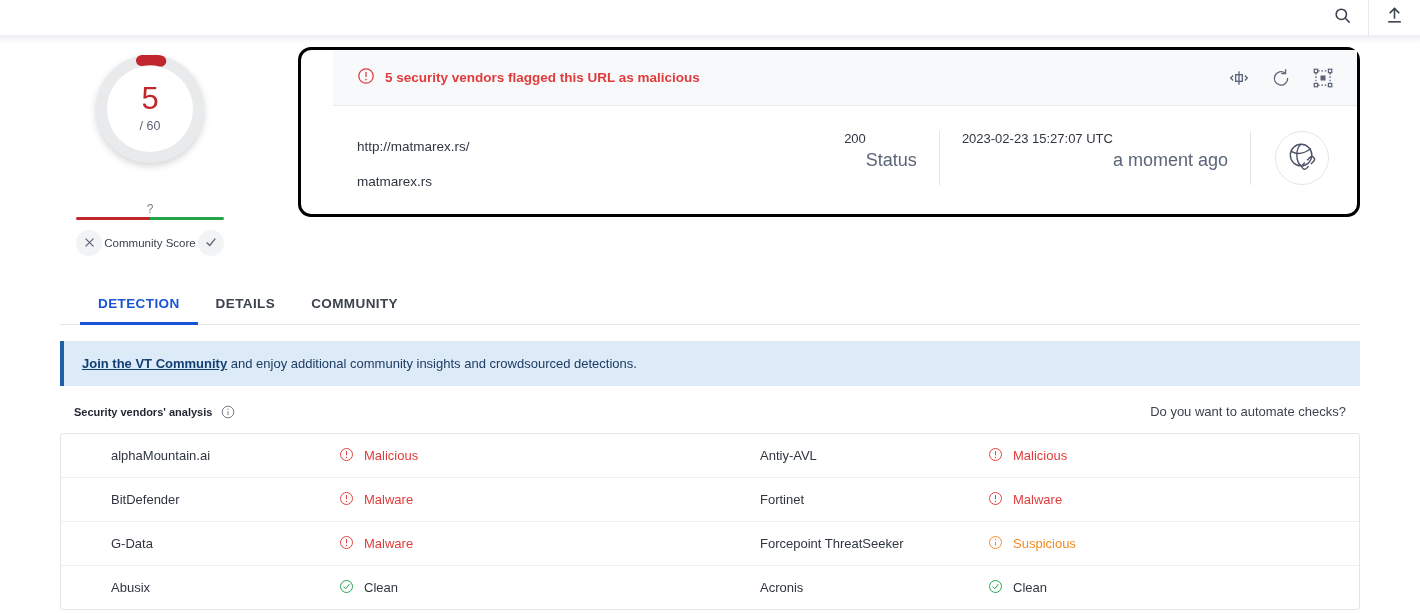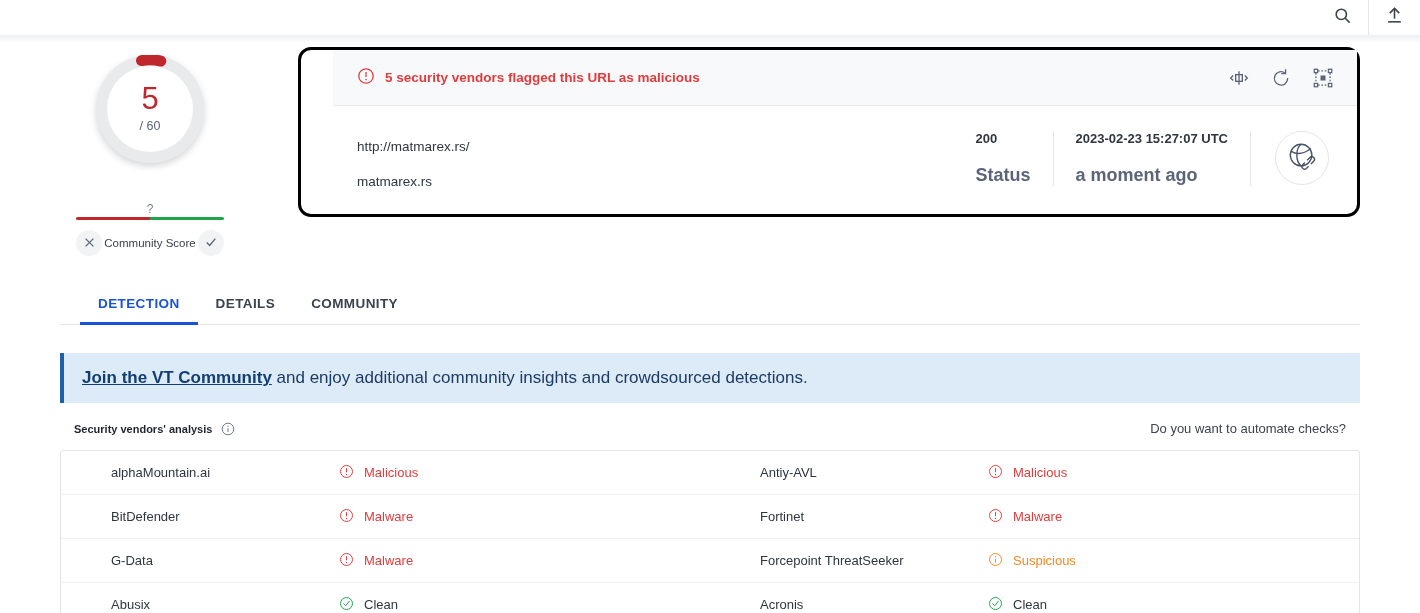--- a/index.html
+++ b/index.html
@@ -119,21 +119,21 @@
   .card-body {
     display: flex; align-items: center;
     padding: 18px 24px 22px 24px;
     min-height: 108px;
   }
   .url-block { flex: 1; }
   .url-main { font-size: 13.5px; color: #2f3640; margin-bottom: 20px; margin-top: 12px; }
   .url-host { font-size: 13.5px; color: #2f3640; }
 
   .meta { display: flex; align-items: stretch; }
-  .meta-cell { padding: 0 22px; display: flex; flex-direction: column; justify-content: flex-start; font-weight: bold; }
+  .meta-cell { padding: 0 22px; display: flex; flex-direction: row; justify-content: flex-start; }
   .meta-cell + .meta-cell { border-left: 1px solid #e3e5e9; }
   .meta-strong { font-size: 13px; color: #2f3640; }
   .meta-sub { font-size: 18px; color: #5b6478; margin-top: 19px; }
   .avatar-cell {
     border-left: 1px solid #e3e5e9;
     padding-left: 24px; padding-right: 4px;
     display: flex; align-items: center;
   }
   .avatar {
     width: 54px; height: 54px; border-radius: 50%;
@@ -152,25 +152,25 @@
     font-size: 13.5px; font-weight: bold; letter-spacing: 0.4px;
     color: #3c424e; padding: 10px 18px 11px 18px;
     cursor: pointer;
     border-bottom: 3px solid transparent;
     margin-bottom: -1px;
   }
   .tab.active { color: #1a53d8; border-bottom-color: #1a53d8; }
 
   
   .vt-banner {
-    margin-top: 28px;
+    margin-top: 16px;
     background: #ddeaf8;
     border-left: 4px solid #1f5fa8;
     padding: 15px 18px;
-    font-size: 17px; color: #1c3c63;
+    font-size: 13px; color: #1c3c63;
   }
   .vt-banner a {
     color: #123f73; font-weight: bold; text-decoration: underline;
     cursor: pointer;
   }
 
   
   .vendors-head {
     display: flex; align-items: center;
     padding: 18px 14px 14px 14px;

